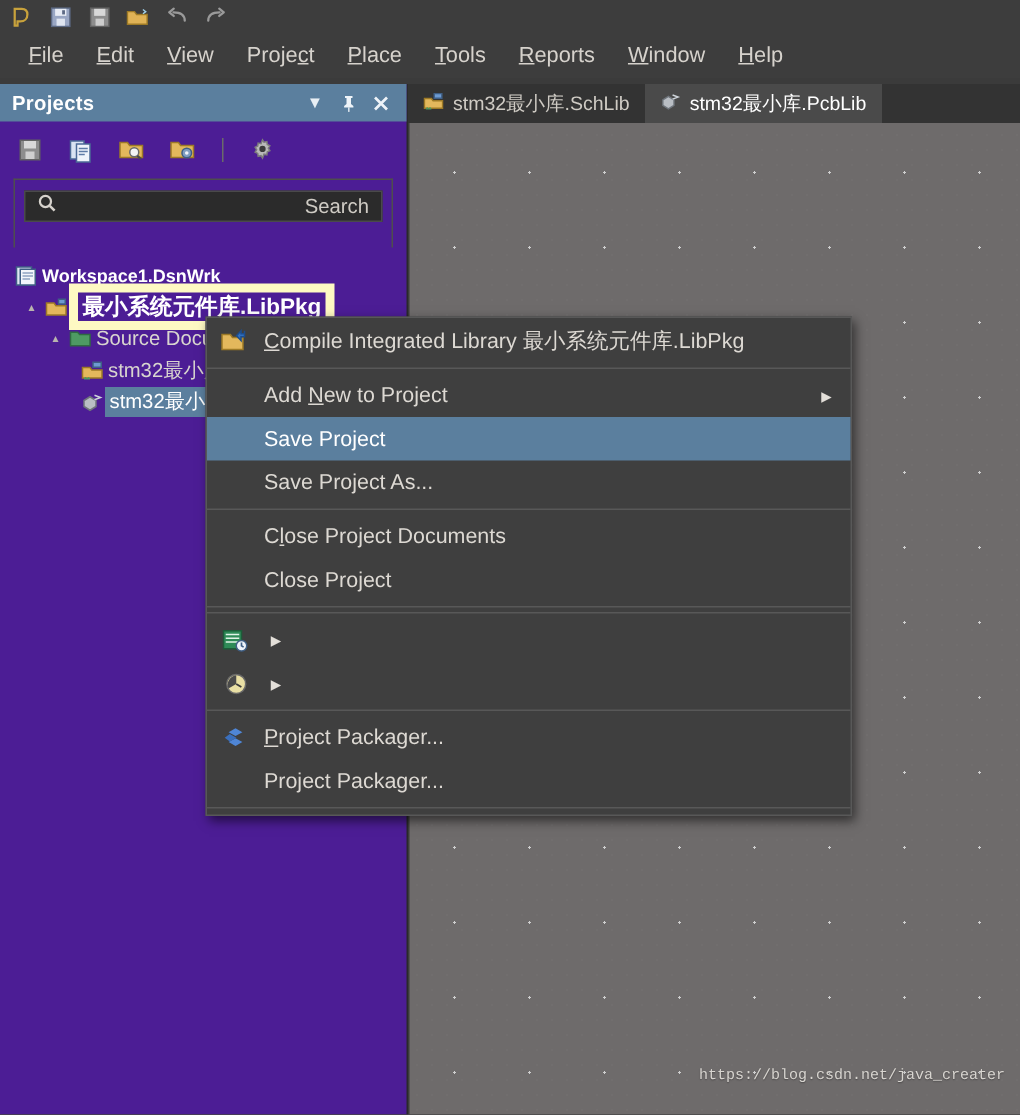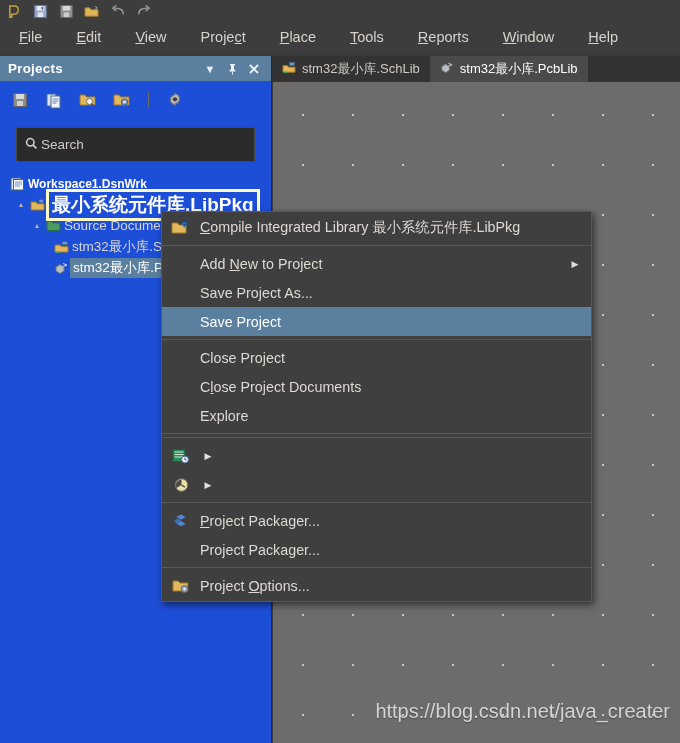--- a/index.html
+++ b/index.html
@@ -19,32 +19,32 @@
   }
   .tb-icon {
     width: 24px; height: 20px;
     display: flex; align-items: center; justify-content: center;
   }
 
   
   .menubar {
     position: absolute; left: 0; top: 22px; width: 680px; height: 30px;
     background: #3d3d3d;
-    display: flex; align-items: center; padding-left: 8px; gap: 12px;
+    display: flex; align-items: center; padding-left: 8px;
   }
   .menubar-item {
     color: #d6d2cc; font-size: 14.5px;
     padding: 3px 11px; white-space: nowrap;
   }
   .menubar-item u { text-decoration: underline; }
 
   
   .panel {
     position: absolute; left: 0; top: 56px; width: 272px; height: 687px;
-    background: #1d4ed8;
+    background: #4c1d95;
     border-right: 1px solid #2a2a2a;
   }
   .panel-header {
     height: 25px; background: #5b7f9e;
     display: flex; align-items: center;
     padding: 0 6px 0 8px;
   }
   .panel-title {
     color: #ffffff; font-size: 13.5px; font-weight: bold;
     flex: 1; letter-spacing: .2px;
@@ -60,40 +60,40 @@
   }
   .pt-icon { width: 20px; height: 20px; display: flex; align-items: center; justify-content: center; }
   .pt-sep { width: 1px; height: 16px; background: #6a6a6a; margin: 0 2px; }
 
   .search-wrap {
     margin: 0 9px; height: 46px;
     border: 1px solid #4e4e4e; border-bottom: none;
     padding: 7px 6px 0 6px;
   }
   .search-box {
-    height: 35px; background: #2b2b2b; border: 1px solid #4a4a4a;
-    display: flex; align-items: center; gap: 3px; padding: 0 8px;
+    height: 21px; background: #2b2b2b; border: 1px solid #4a4a4a;
+    display: flex; align-items: center; gap: 3px; padding: 0 8px; justify-content: space-between;
   }
   .search-text { color: #cfcbc4; font-size: 13.5px; }
 
   
   .tree { padding: 8px 0 0 0; }
   .tree-row {
     display: flex; align-items: center; height: 21px;
     font-size: 13.5px; color: #d9d5cf; white-space: nowrap;
   }
   .tree-arrow {
     width: 14px; text-align: center; color: #b9b5ae; font-size: 8px;
   }
   .tree-ico { width: 18px; display: flex; align-items: center; justify-content: center; }
   .tree-label { padding-left: 2px; }
   .tree-row.root .tree-label { font-weight: bold; color: #ffffff; font-size: 12px; }
   .tree-row.boxed .tree-label {
-    border: 3px solid #fef9c3; padding: 0 3px;
-    font-weight: bold; color: #ffffff; font-size: 19px;
+    border: 6px solid #fef9c3; padding: 0 3px;
+    font-weight: bold; color: #ffffff; font-size: 15px;
   }
   .tree-row.selected .tree-label {
     background: #5b7f9e; color: #ffffff; padding: 1px 3px;
   }
 
   
   .tabstrip {
     position: absolute; left: 272px; top: 56px; width: 408px; height: 26px;
     background: #333333; display: flex; align-items: flex-end;
   }
@@ -108,34 +108,33 @@
     position: absolute; left: 273px; top: 82px; width: 407px; height: 661px;
     background-color: #6e6b6b;
     background-image:
       radial-gradient(circle, #cfcfcf 0.7px, transparent 0.8px),
       radial-gradient(circle, #7b7878 0.5px, transparent 0.6px);
     background-size: 50px 50px, 10px 10px;
     background-position: 5px 8px, 0 3px;
   }
   .watermark {
     position: absolute; right: 10px; bottom: 20px;
-    color: #d8d5d0; font-size: 20px;
-    font-family: Liberation Sans, sans-serif;
+    color: #d8d5d0; font-size: 10px;
+    font-family: Liberation Mono, monospace;
     text-shadow: 0 1px 1px rgba(0,0,0,.35);
   }
 
   
   .ctxmenu {
     position: absolute; left: 137px; top: 211px; width: 431px;
     background: #3f3f3f;
     border: 1px solid #585858;
     box-shadow: 2px 3px 7px rgba(0,0,0,.55);
     padding: 1px 0;
     z-index: 50;
-    margin-left: 24px;
   }
   .ctx-item {
     display: flex; align-items: center; height: 29px;
     padding: 0 8px 0 0; position: relative;
   }
   .ctx-item.highlight { background: #5b7f9e; }
   .ctx-ico {
     width: 38px; min-width: 38px; height: 22px;
     display: flex; align-items: center; justify-content: center;
   }
@@ -367,46 +366,42 @@
 
   <div class="ctx-sep"></div>
 
   <div class="ctx-item">
     <span class="ctx-ico"></span>
     <span class="ctx-label">Add <u>N</u>ew to Project</span>
     <span class="ctx-arrow">▶</span>
   </div>
 
 
+  <div class="ctx-item highlight">
+    <span class="ctx-ico"></span>
+    <span class="ctx-label">Save Project</span>
+  </div>
+
   <div class="ctx-item">
     <span class="ctx-ico"></span>
     <span class="ctx-label">Save Project As...</span>
   </div>
 
-  <div class="ctx-item highlight">
-    <span class="ctx-ico"></span>
-    <span class="ctx-label">Save Project</span>
-  </div>
-
-  <div class="ctx-sep"></div>
+  <div class="ctx-sep"></div>
+
+  <div class="ctx-item">
+    <span class="ctx-ico"></span>
+    <span class="ctx-label">C<u>l</u>ose Project Documents</span>
+  </div>
 
   <div class="ctx-item">
     <span class="ctx-ico"></span>
     <span class="ctx-label">Close Project</span>
   </div>
 
-  <div class="ctx-item">
-    <span class="ctx-ico"></span>
-    <span class="ctx-label">C<u>l</u>ose Project Documents</span>
-  </div>
-
-  <div class="ctx-item">
-    <span class="ctx-ico"></span>
-    <span class="ctx-label">Explore</span>
-  </div>
 
   <div class="ctx-sep"></div>
 
 
   <div class="ctx-sep"></div>
 
   <div class="ctx-item">
     <span class="ctx-ico">
       <svg width="18" height="16" viewBox="0 0 18 16">
           <rect x="1" y="1.5" width="12" height="12" fill="#2e8b57" stroke="#1d5c39"></rect>
@@ -442,24 +437,14 @@
     <span class="ctx-label"><u>P</u>roject Packager...</span>
   </div>
 
   <div class="ctx-item">
     <span class="ctx-ico"></span>
     <span class="ctx-label">Project Packager...</span>
   </div>
 
   <div class="ctx-sep"></div>
 
-  <div class="ctx-item">
-    <span class="ctx-ico">
-      <svg width="19" height="16" viewBox="0 0 19 16">
-          <path d="M1 3h5.4L7.8 5h8v8H1z" fill="#e3b85c" stroke="#9d7a26"></path>
-          <circle cx="12.5" cy="11" r="3.4" fill="#9aa6b5" stroke="#5c6675"></circle>
-          <circle cx="12.5" cy="11" r="1.2" fill="#eef2f7"></circle>
-        </svg>
-    </span>
-    <span class="ctx-label">Project <u>O</u>ptions...</span>
-  </div>
 
 </div>
 
 </body></html>

